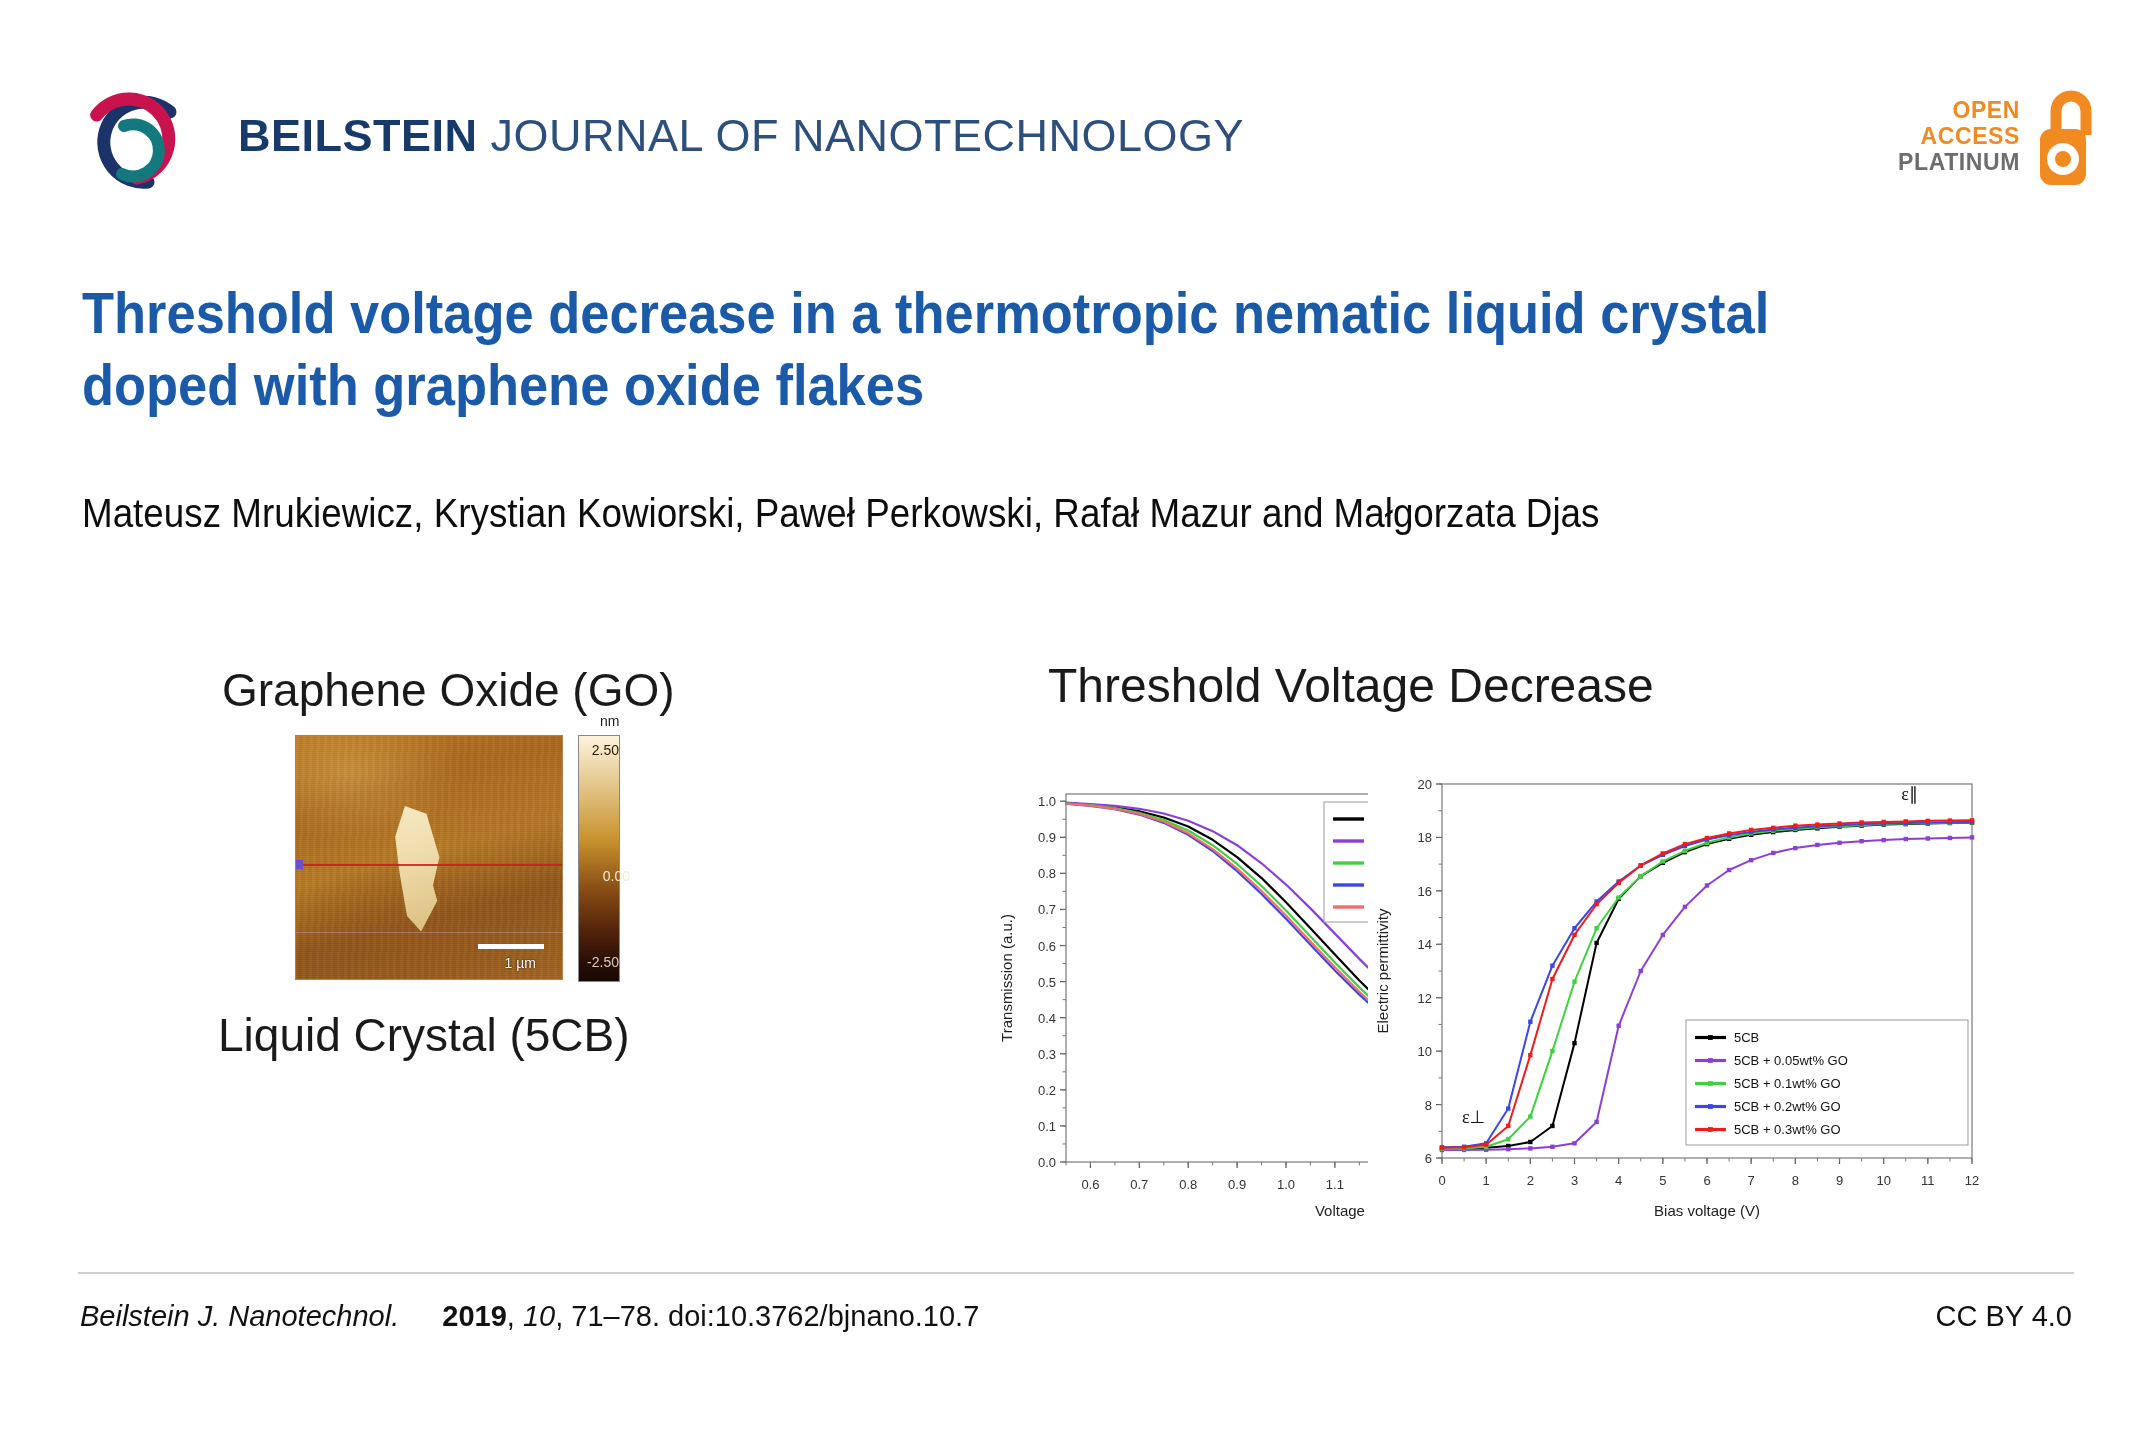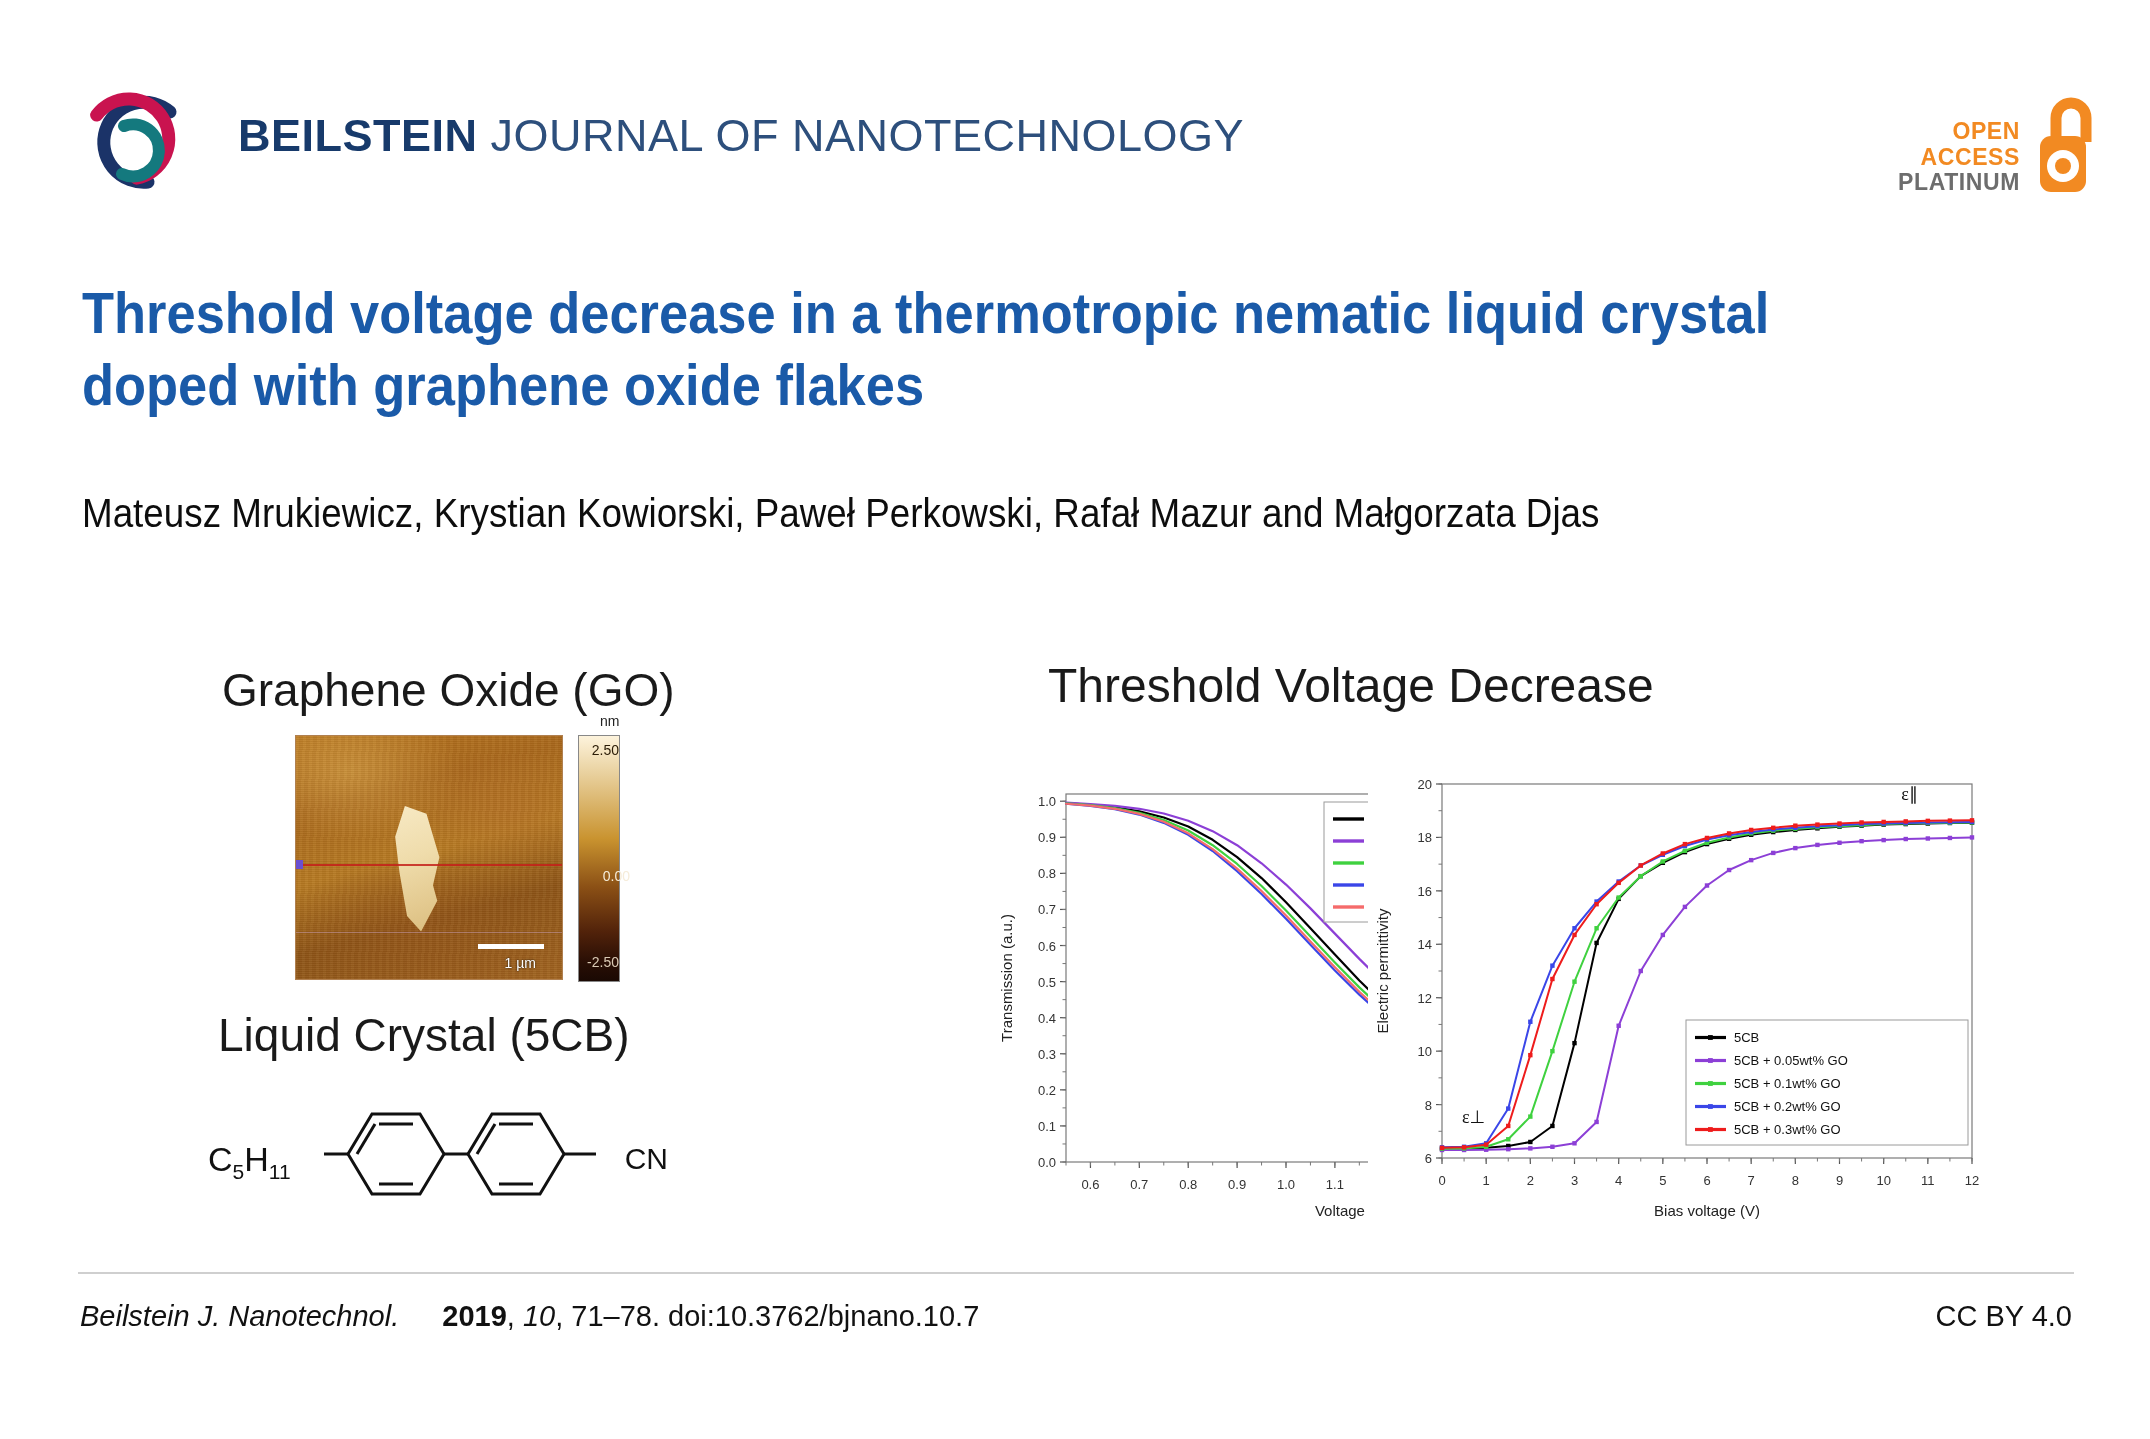--- a/index.html
+++ b/index.html
@@ -18,21 +18,21 @@
   .masthead{position:absolute;left:238px;top:110px;white-space:nowrap;}
   .masthead .bold{
     font-weight:bold;font-size:45px;letter-spacing:.5px;
     color:#173a6b;font-family:"Liberation Sans", sans-serif;
   }
   .masthead .light{
     font-weight:400;font-size:45px;letter-spacing:.5px;
     color:#2d4f7c;font-family:"Liberation Sans", sans-serif;
   }
 
-  .oa-badge{position:absolute;right:48px;top:78px;height:118px;display:flex;align-items:flex-end;}
+  .oa-badge{position:absolute;right:48px;top:78px;height:118px;display:flex;align-items:center;}
   .oa-words{display:flex;flex-direction:column;align-items:flex-end;line-height:1.12;margin-right:10px;}
   .oa-words span{font-size:23px;font-weight:bold;letter-spacing:.6px;}
   .oa-open,.oa-access{color:#f28a22;}
   .oa-platinum{color:#6d6d6d;}
   .oa-lock{width:72px;height:104px;}
 
   
   .title{
     position:absolute;left:82px;top:278px;width:1960px;
     color:#1a5aa8;font-weight:bold;font-size:57px;line-height:1.26;
@@ -169,39 +169,20 @@
 
     <div class="cbar-wrap">
       <div class="cbar-unit">nm</div>
       <div class="cbar">
         <div class="cbar-t top">2.50</div>
         <div class="cbar-t mid">0.00</div>
         <div class="cbar-t bot">-2.50</div>
       </div>
     </div>
 
-    <div class="mol">
-      <span class="mol-left">C<sub>5</sub>H<sub>11</sub></span>
-      <svg width="300" height="104" viewBox="0 0 300 104">
-        <g fill="none" stroke="#111" stroke-width="3">
-          <line x1="0" y1="52" x2="24" y2="52"></line>
-          <polygon points="24,52 48,12 96,12 120,52 96,92 48,92"></polygon>
-          <line x1="55" y1="22" x2="89" y2="22"></line>
-          <line x1="55" y1="82" x2="89" y2="82"></line>
-          <line x1="33" y1="52" x2="51" y2="22"></line>
-          <line x1="120" y1="52" x2="144" y2="52"></line>
-          <polygon points="144,52 168,12 216,12 240,52 216,92 168,92"></polygon>
-          <line x1="175" y1="22" x2="209" y2="22"></line>
-          <line x1="175" y1="82" x2="209" y2="82"></line>
-          <line x1="153" y1="52" x2="171" y2="22"></line>
-          <line x1="240" y1="52" x2="272" y2="52"></line>
-        </g>
-      </svg>
-      <span class="mol-right">CN</span>
-    </div>
 
     <div class="chart chart-t">
       <svg width="660" height="440" viewBox="0 0 660 440" id="svg-transmission">
           <rect x="72" y="14" width="572" height="368" fill="#fff" stroke="#7a7a7a" stroke-width="1.2"></rect>
           <line x1="66" y1="382" x2="72" y2="382" stroke="#555" stroke-width="1.2"></line>
           <text x="62" y="387" text-anchor="end" font-size="13" fill="#333" font-family="&quot;Liberation Sans&quot;, sans-serif">0.0</text>
           <line x1="66" y1="345.921568627451" x2="72" y2="345.921568627451" stroke="#555" stroke-width="1.2"></line>
           <text x="62" y="350.921568627451" text-anchor="end" font-size="13" fill="#333" font-family="&quot;Liberation Sans&quot;, sans-serif">0.1</text>
           <line x1="66" y1="309.843137254902" x2="72" y2="309.843137254902" stroke="#555" stroke-width="1.2"></line>
           <text x="62" y="314.843137254902" text-anchor="end" font-size="13" fill="#333" font-family="&quot;Liberation Sans&quot;, sans-serif">0.2</text>

